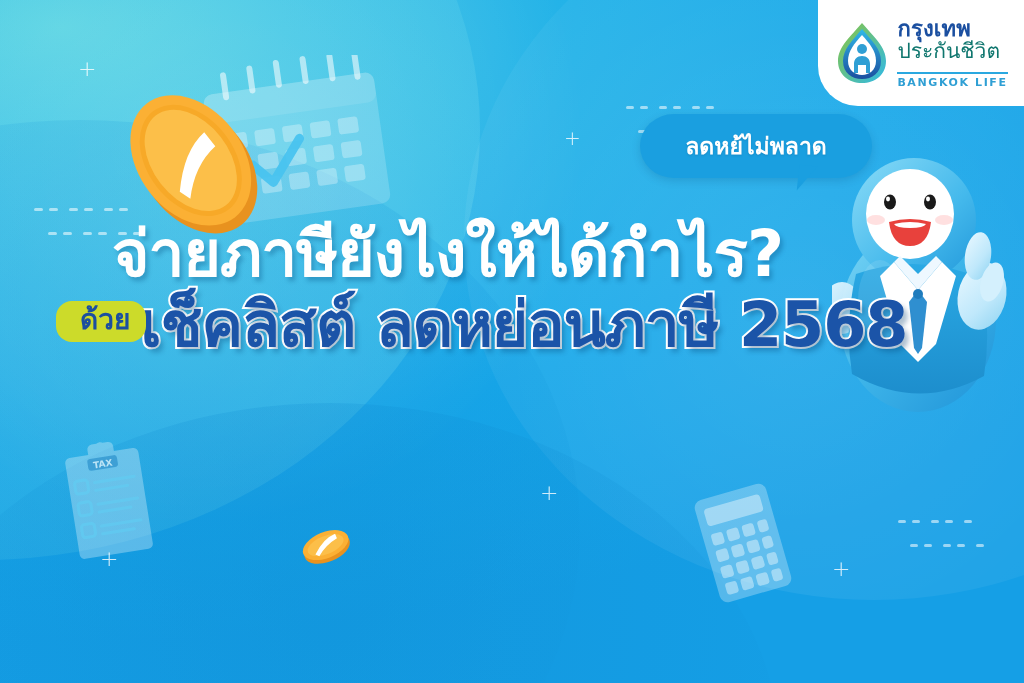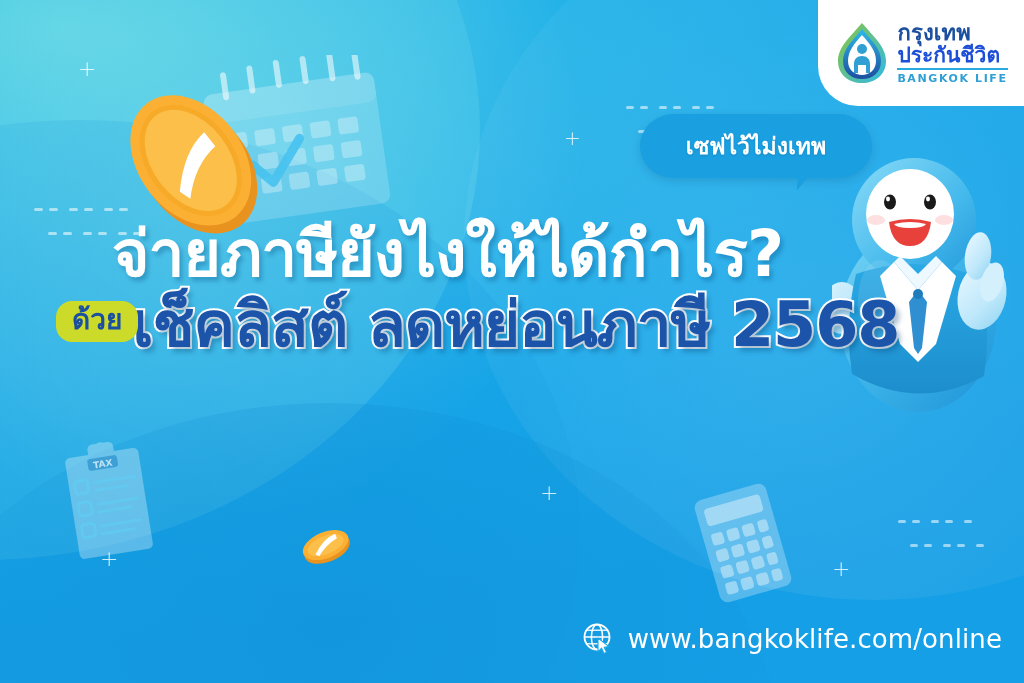--- a/index.html
+++ b/index.html
@@ -23,22 +23,22 @@
     background:radial-gradient(circle at 70% 65%, rgba(120,225,235,.45) 0%, rgba(120,225,235,.12) 50%, rgba(120,225,235,0) 68%);}
 
   
   .logo-card{position:absolute;right:0;top:0;width:206px;height:106px;background:#ffffff;
     border-bottom-left-radius:40px;overflow:hidden;z-index:40;
     display:flex;align-items:center;justify-content:center;}
   .logo-inner{display:flex;align-items:center;gap:7px;padding:0 8px;}
   .logo-mark{width:56px;height:64px;flex:0 0 auto;}
   .logo-text{display:flex;flex-direction:column;line-height:1;}
   .logo-th1{font-size:22px;font-weight:bold;color:#1b4fa0;letter-spacing:.2px;white-space:nowrap;}
-  .logo-th2{font-size:21px;font-weight:bold;color:#1d4ed8;margin-top:1px;white-space:nowrap;
-    border-bottom:2px solid #2aa8e0;padding-bottom:2px;}
+  .logo-th2{font-size:21px;font-weight:normal;color:#0f766e;margin-top:1px;white-space:nowrap;
+    border-bottom:2px solid #2aa8e0;padding-bottom:10px;}
   .logo-en{font-size:11px;font-weight:bold;color:#2f9fd4;letter-spacing:1.6px;margin-top:3px;text-align:center;}
 
   
   .mascot{position:absolute;right:2px;top:148px;width:190px;height:270px;z-index:20;}
 
   
   .bubble{position:absolute;left:640px;top:114px;width:232px;height:64px;z-index:30;}
   .bubble-body{position:absolute;inset:0;background:#1a9fe0;border-radius:34px/32px;
     box-shadow:0 3px 8px rgba(0,60,110,.18);}
   .bubble-tail{position:absolute;left:158px;top:52px;width:0;height:0;
@@ -47,21 +47,21 @@
   .bubble-txt{position:absolute;inset:0;display:flex;align-items:center;justify-content:center;
     color:#ffffff;font-size:23px;font-weight:bold;white-space:nowrap;
     text-shadow:0 1px 2px rgba(0,70,120,.25);}
 
   
   .headline{position:absolute;left:0;top:222px;width:1016px;z-index:25;}
   .hl1{margin-left:112px;font-size:64px;font-weight:bold;color:#ffffff;line-height:1;white-space:nowrap;
     text-shadow:3px 4px 4px rgba(0,70,120,.30);letter-spacing:-1px;}
   .row2{display:flex;align-items:flex-end;margin-top:8px;}
   .badge{margin-left:56px;margin-bottom:14px;background:#ccdb2a;color:#1b4fa0;font-size:28px;font-weight:bold;
-    padding:5px 16px 8px 16px;border-radius:16px;line-height:1;white-space:nowrap;z-index:2;position:relative;}
+    padding:5px 16px 8px 24px;border-radius:16px;line-height:1;white-space:nowrap;z-index:2;position:relative;}
   .hl2{margin-left:-6px;font-size:62px;font-weight:bold;color:#1b54a8;line-height:1;white-space:nowrap;
     letter-spacing:-1px;
     -webkit-text-stroke:4px #ffffff;paint-order:stroke fill;
     text-shadow:4px 5px 5px rgba(0,60,110,.32);text-align:center;}
 
   
   .footer-note{position:absolute;left:24px;bottom:37px;color:#ffffff;font-size:10.5px;white-space:nowrap;
     opacity:.97;z-index:30;}
   .url-wrap{position:absolute;right:22px;bottom:27px;display:flex;align-items:center;gap:12px;z-index:30;}
   .globe{width:34px;height:34px;flex:0 0 auto;}
@@ -279,21 +279,21 @@
     <ellipse cx="150" cy="148" rx="24" ry="34" fill="url(#armG)" transform="rotate(12 150 148)"></ellipse>
     <ellipse cx="146" cy="108" rx="13" ry="24" fill="url(#armG)" transform="rotate(8 146 108)"></ellipse>
     <ellipse cx="160" cy="134" rx="11" ry="20" fill="#d4f0fd" transform="rotate(16 160 134)"></ellipse>
 
     <ellipse cx="48" cy="152" rx="22" ry="40" fill="#ffffff" opacity="0.10"></ellipse>
   </svg>
 
   <div class="bubble">
     <div class="bubble-body"></div>
     <div class="bubble-tail"></div>
-    <div class="bubble-txt">เซฟไว้ไม่งเทพ</div>
+    <div class="bubble-txt">ลดหย้ไม่พลาด</div>
   </div>
 
   <div class="headline">
     <div class="hl1">จ่ายภาษียังไงให้ได้กำไร?</div>
     <div class="row2">
       <div class="badge">ด้วย</div>
       <div class="hl2">เช็คลิสต์ ลดหย่อนภาษี 2568</div>
     </div>
   </div>
 
@@ -318,25 +318,14 @@
       </svg>
       <div class="logo-text">
         <div class="logo-th1">กรุงเทพ</div>
         <div class="logo-th2">ประกันชีวิต</div>
         <div class="logo-en">BANGKOK LIFE</div>
       </div>
     </div>
   </div>
 
 
-  <div class="url-wrap">
-    <svg class="globe" viewBox="0 0 34 34">
-      <circle cx="15" cy="15" r="12.5" fill="none" stroke="#ffffff" stroke-width="1.8"></circle>
-      <ellipse cx="15" cy="15" rx="5.6" ry="12.5" fill="none" stroke="#ffffff" stroke-width="1.5"></ellipse>
-      <line x1="2.5" y1="15" x2="27.5" y2="15" stroke="#ffffff" stroke-width="1.5"></line>
-      <line x1="4.6" y1="8.2" x2="25.4" y2="8.2" stroke="#ffffff" stroke-width="1.3"></line>
-      <line x1="4.6" y1="21.8" x2="25.4" y2="21.8" stroke="#ffffff" stroke-width="1.3"></line>
-      <path d="M16 16 L16 30 L19.6 26.2 L22 31.4 L24.6 30.2 L22.2 25.2 L27 24.6 Z" fill="#ffffff" stroke="#17a9e8" stroke-width="1.1" stroke-linejoin="round"></path>
-    </svg>
-    <div class="url-txt">www.bangkoklife.com/online</div>
-  </div>
 
 </div>
 
 </body></html>

